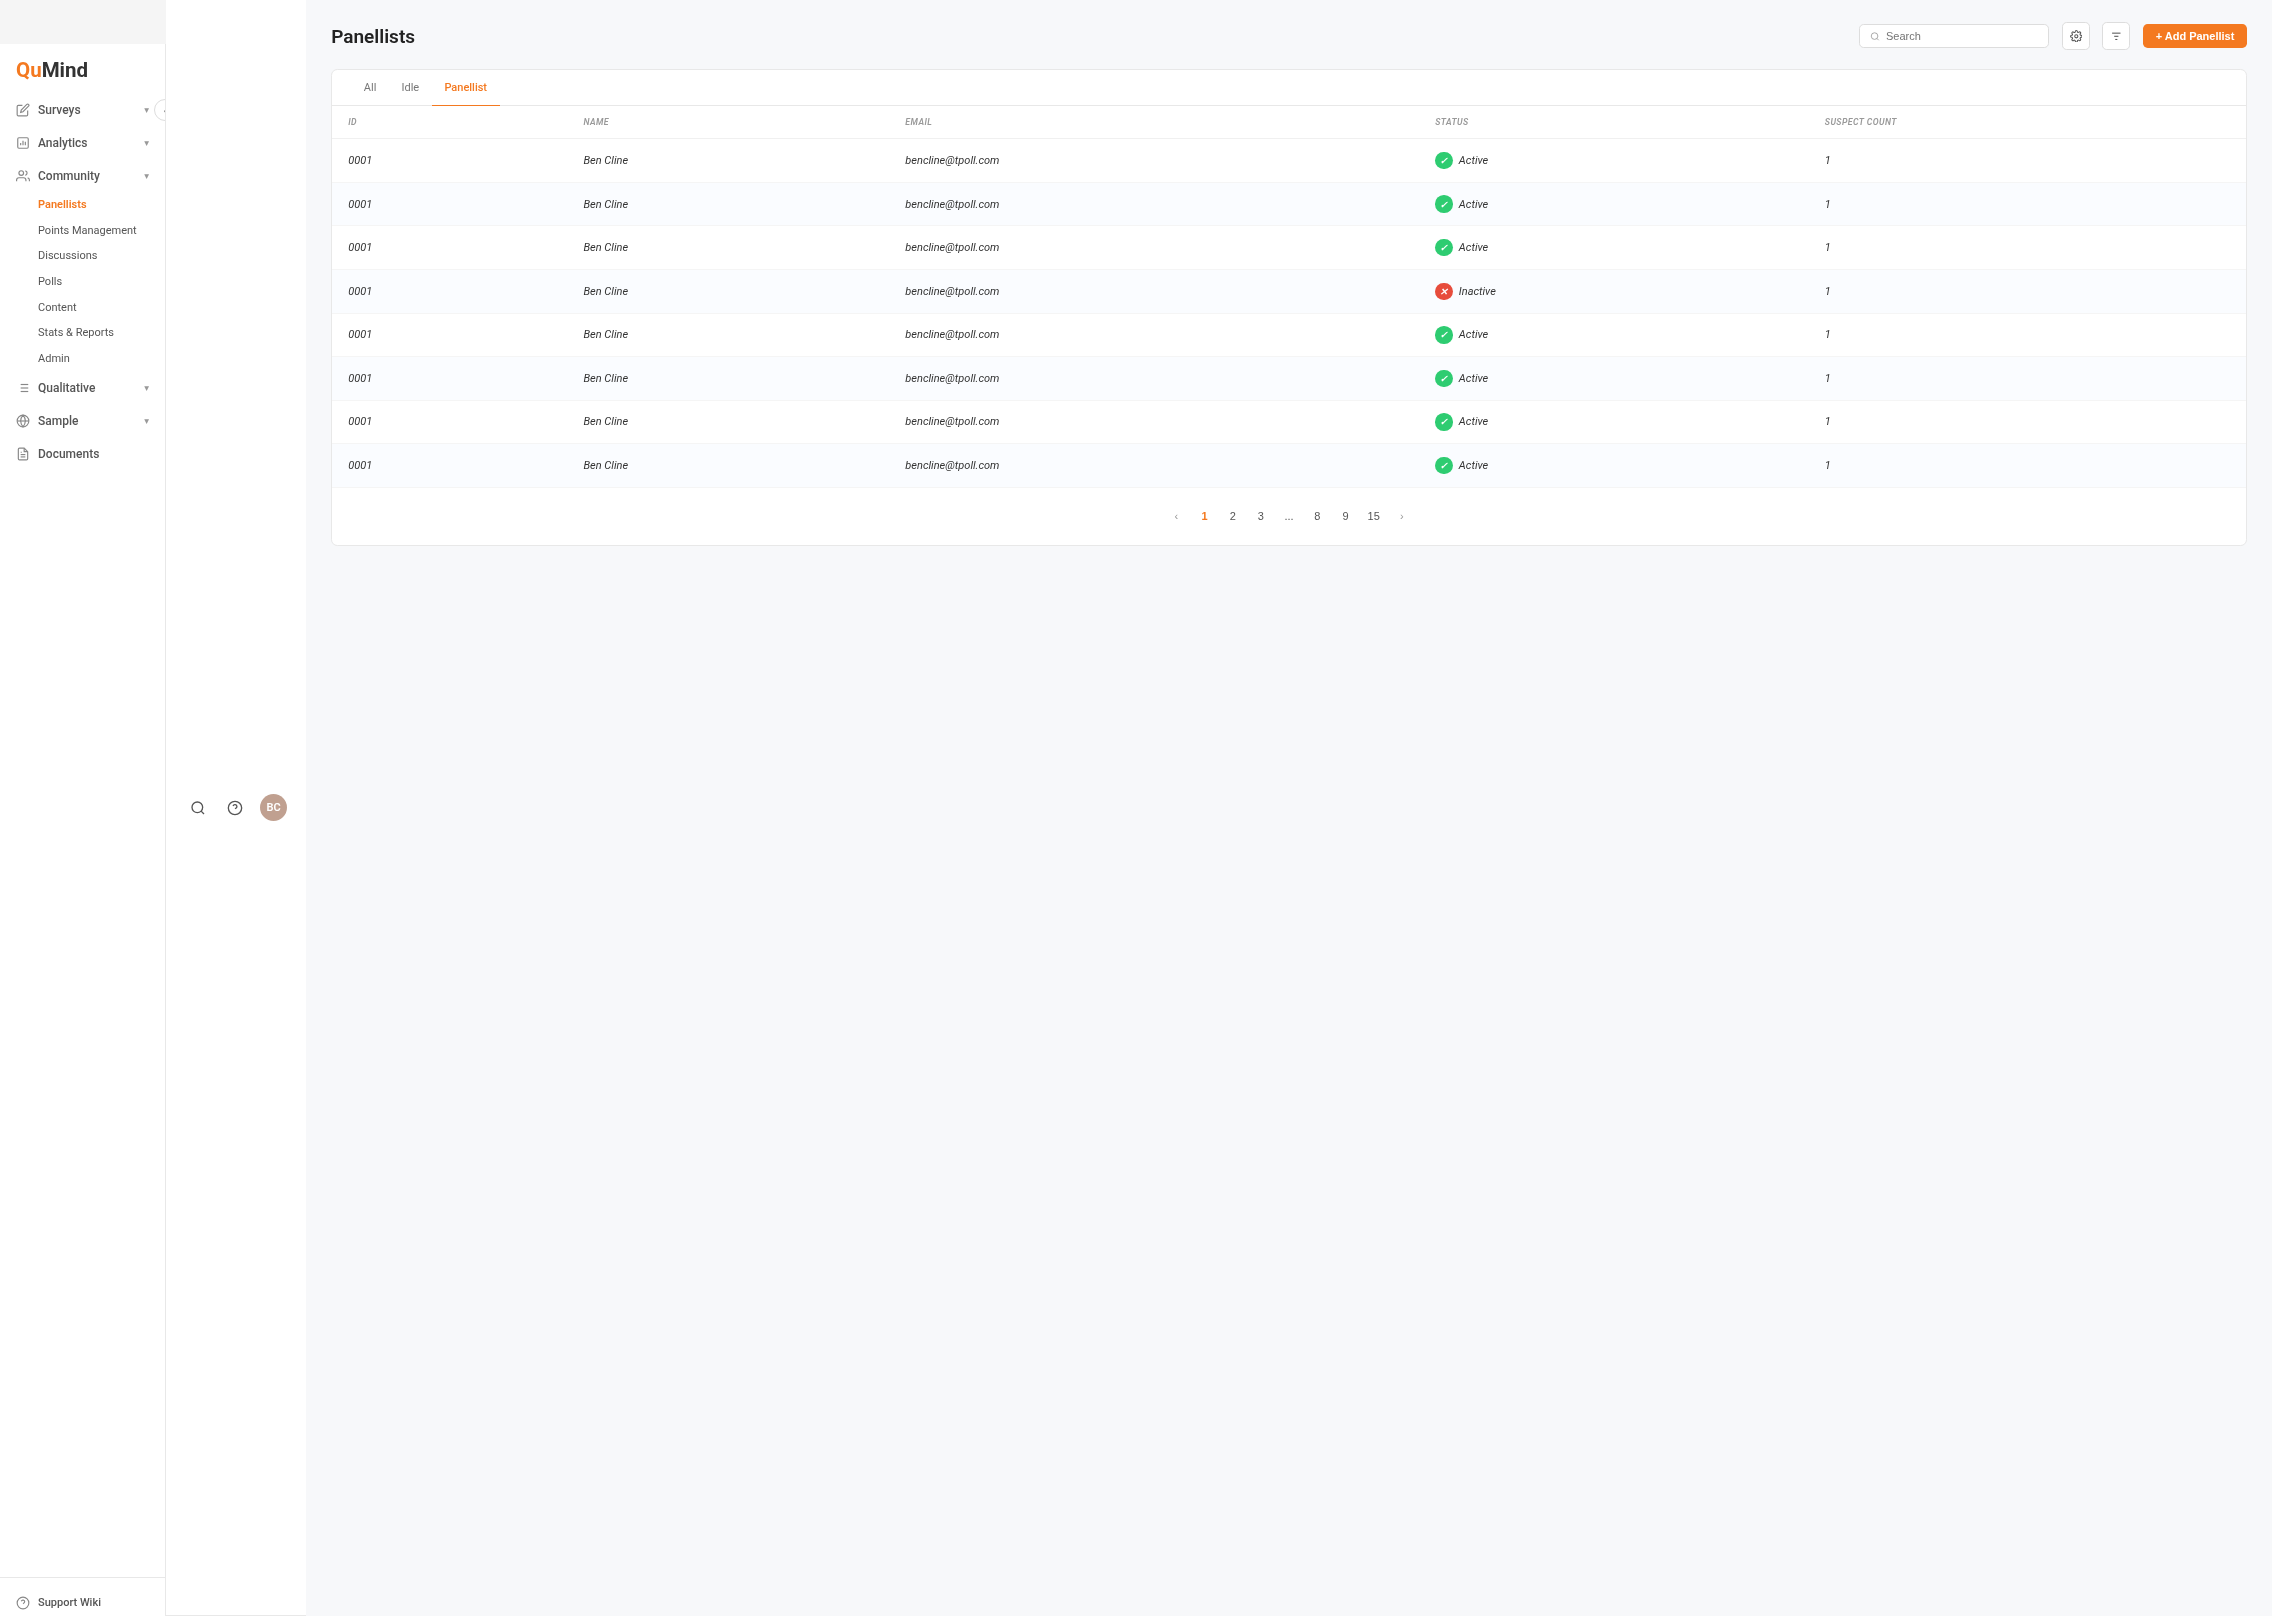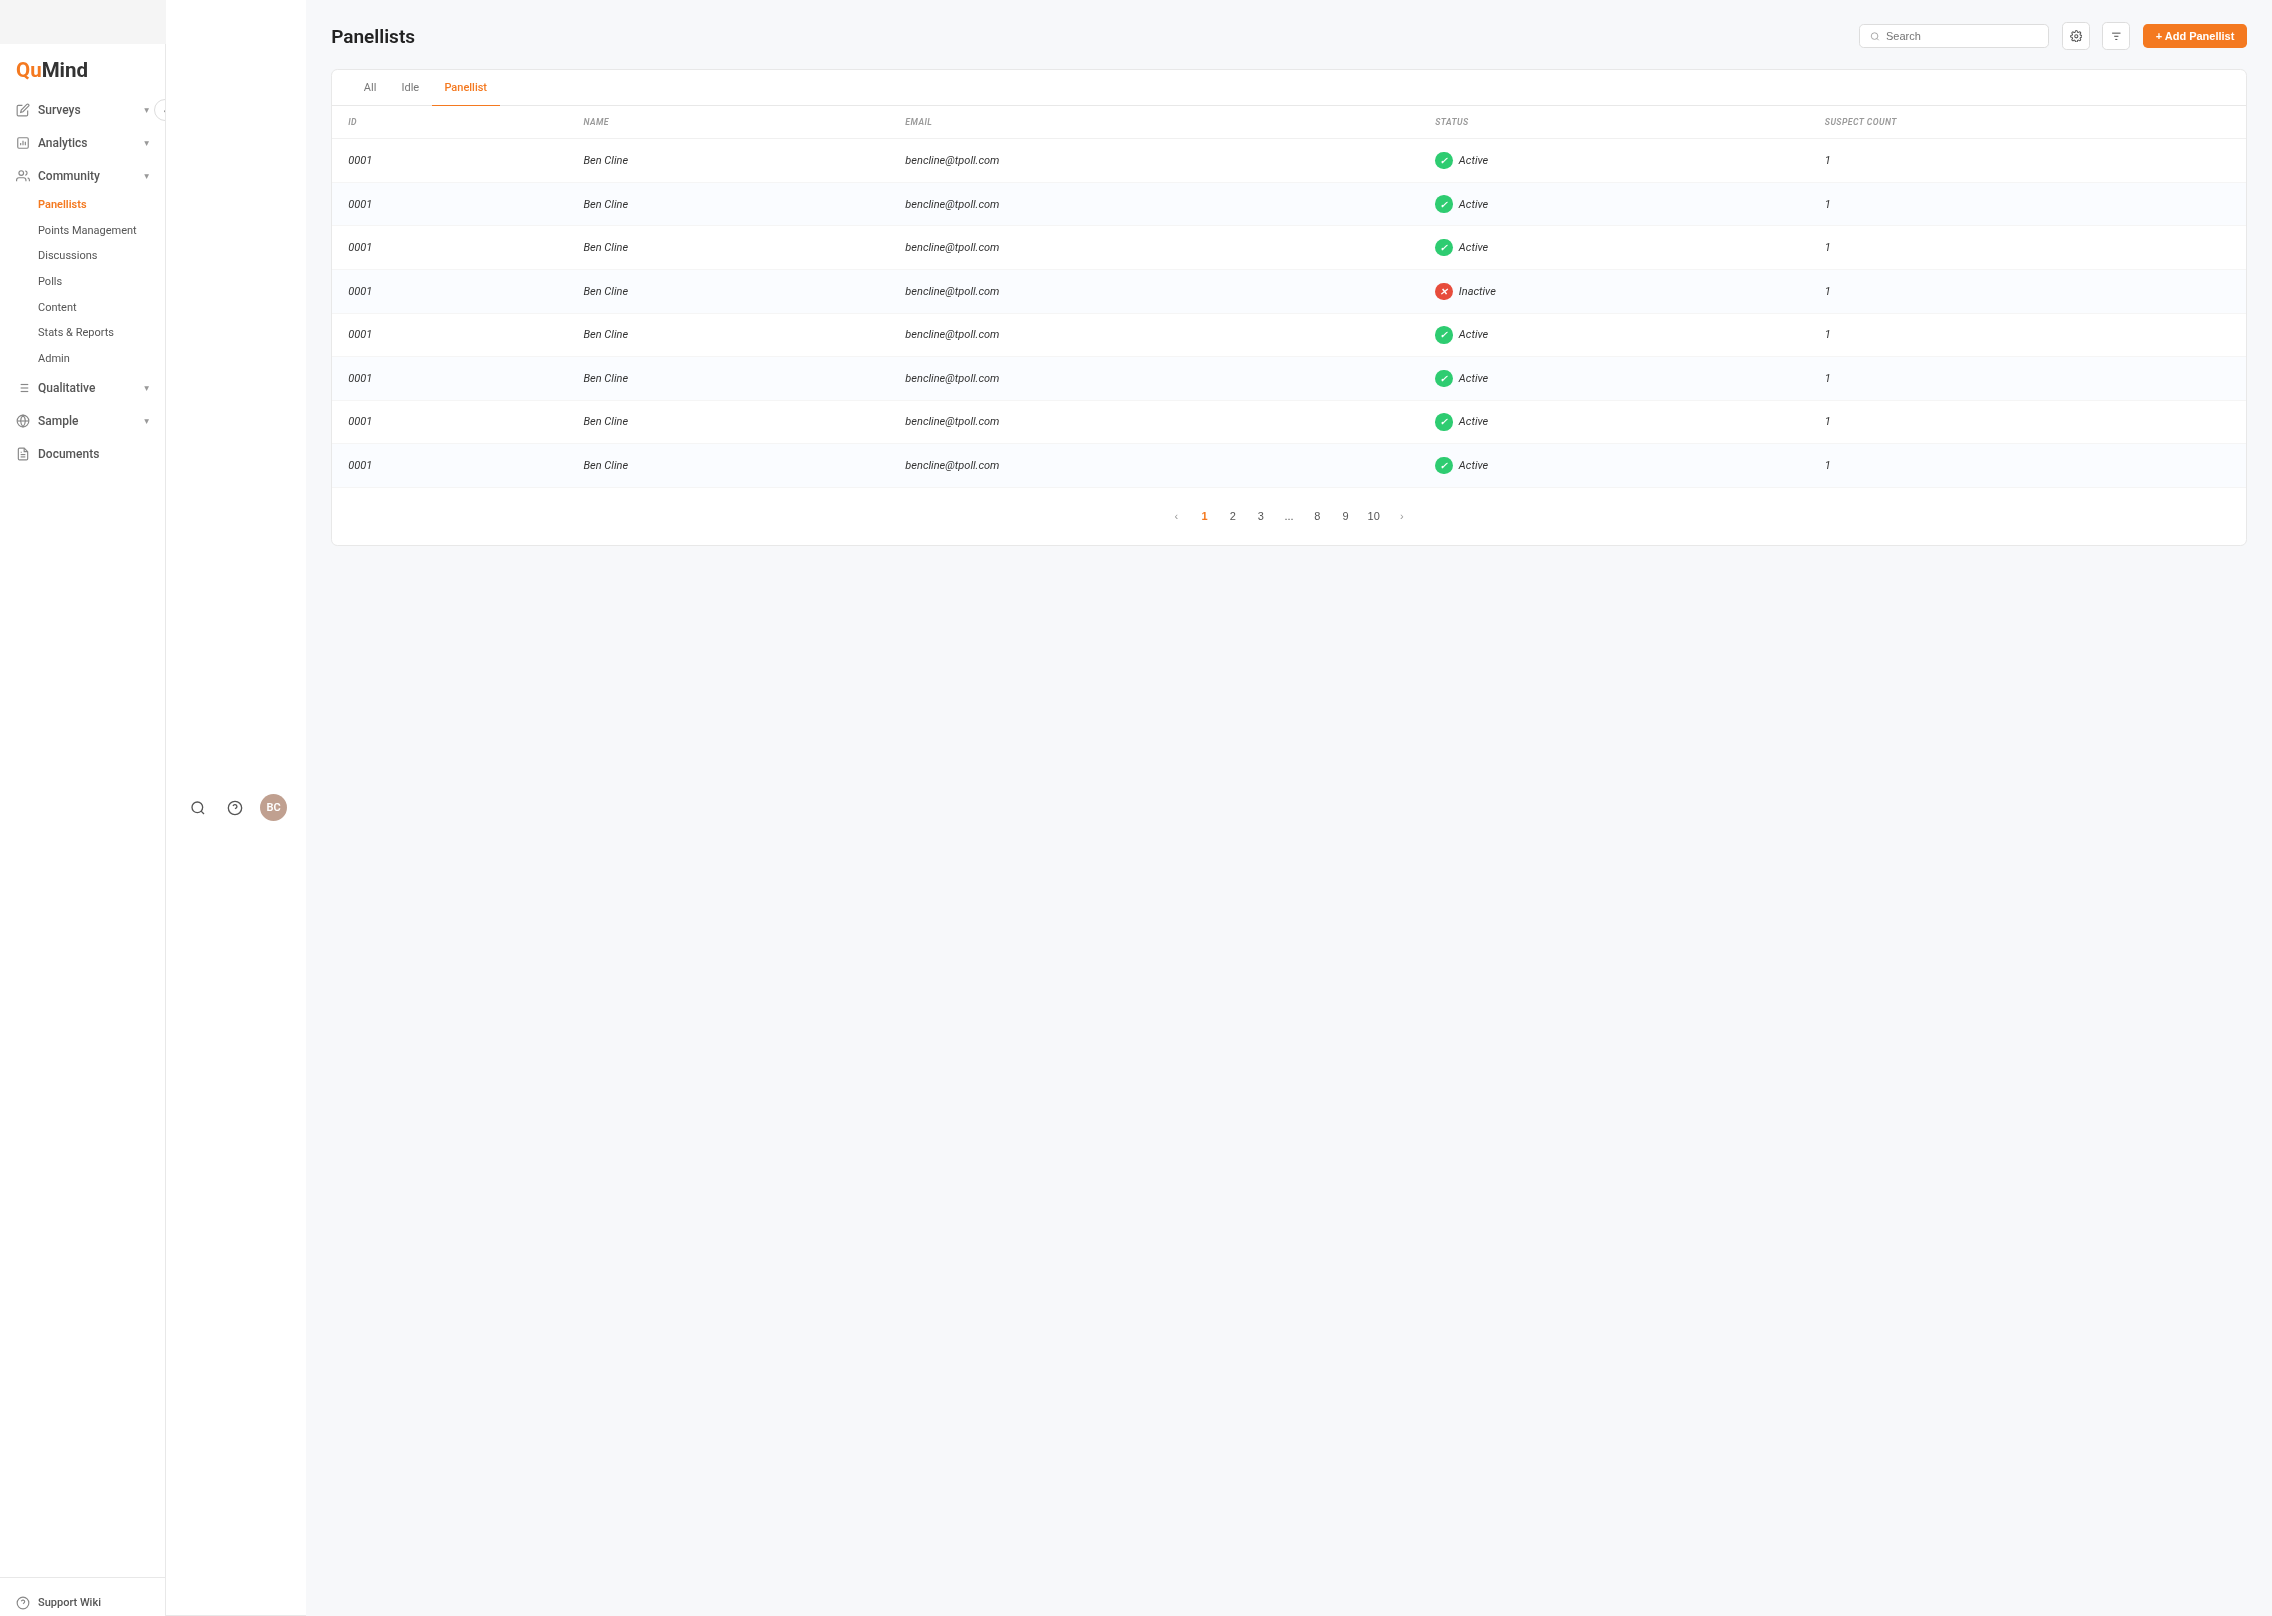--- a/index.html
+++ b/index.html
@@ -508,19 +508,19 @@
       </table>
 
       <div class="pagination">
         <button class="page-btn arrow">‹</button>
         <button class="page-btn active">1</button>
         <button class="page-btn">2</button>
         <button class="page-btn">3</button>
         <button class="page-btn">...</button>
         <button class="page-btn">8</button>
         <button class="page-btn">9</button>
-        <button class="page-btn">10</button>
+        <button class="page-btn">15</button>
         <button class="page-btn arrow">›</button>
       </div>
     </div>
   </div>
 </div>
 
 
 </body></html>

